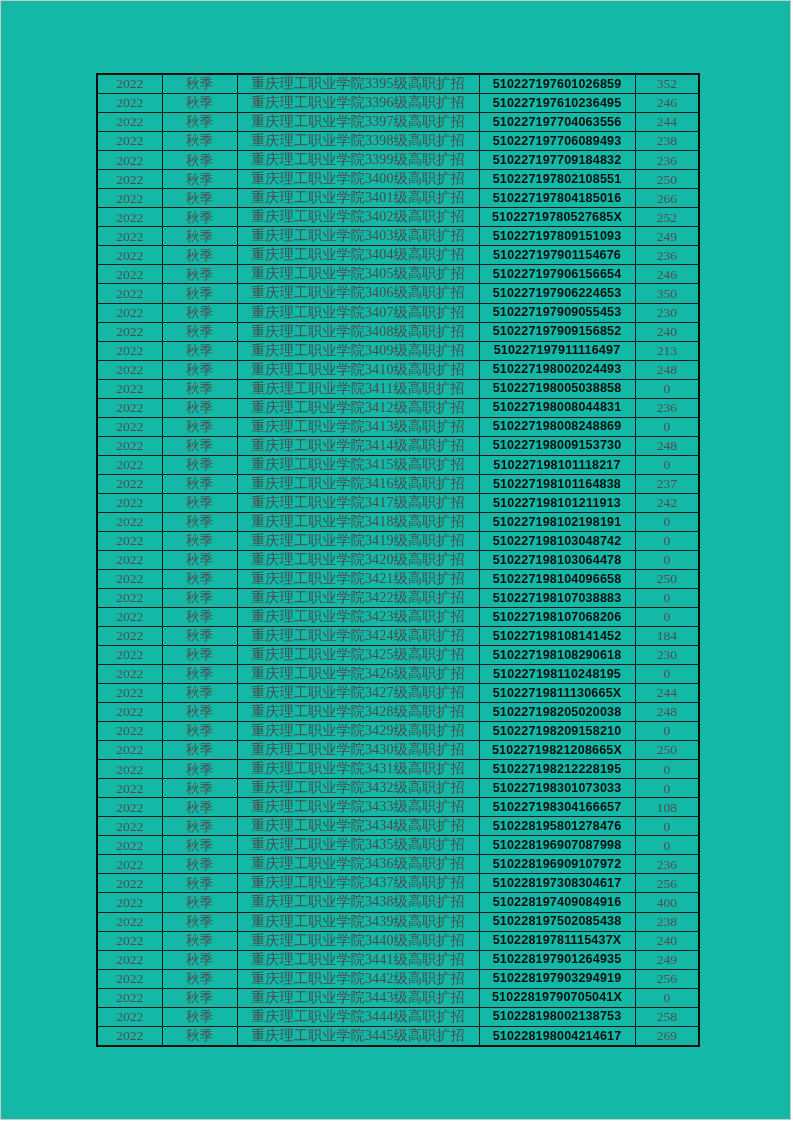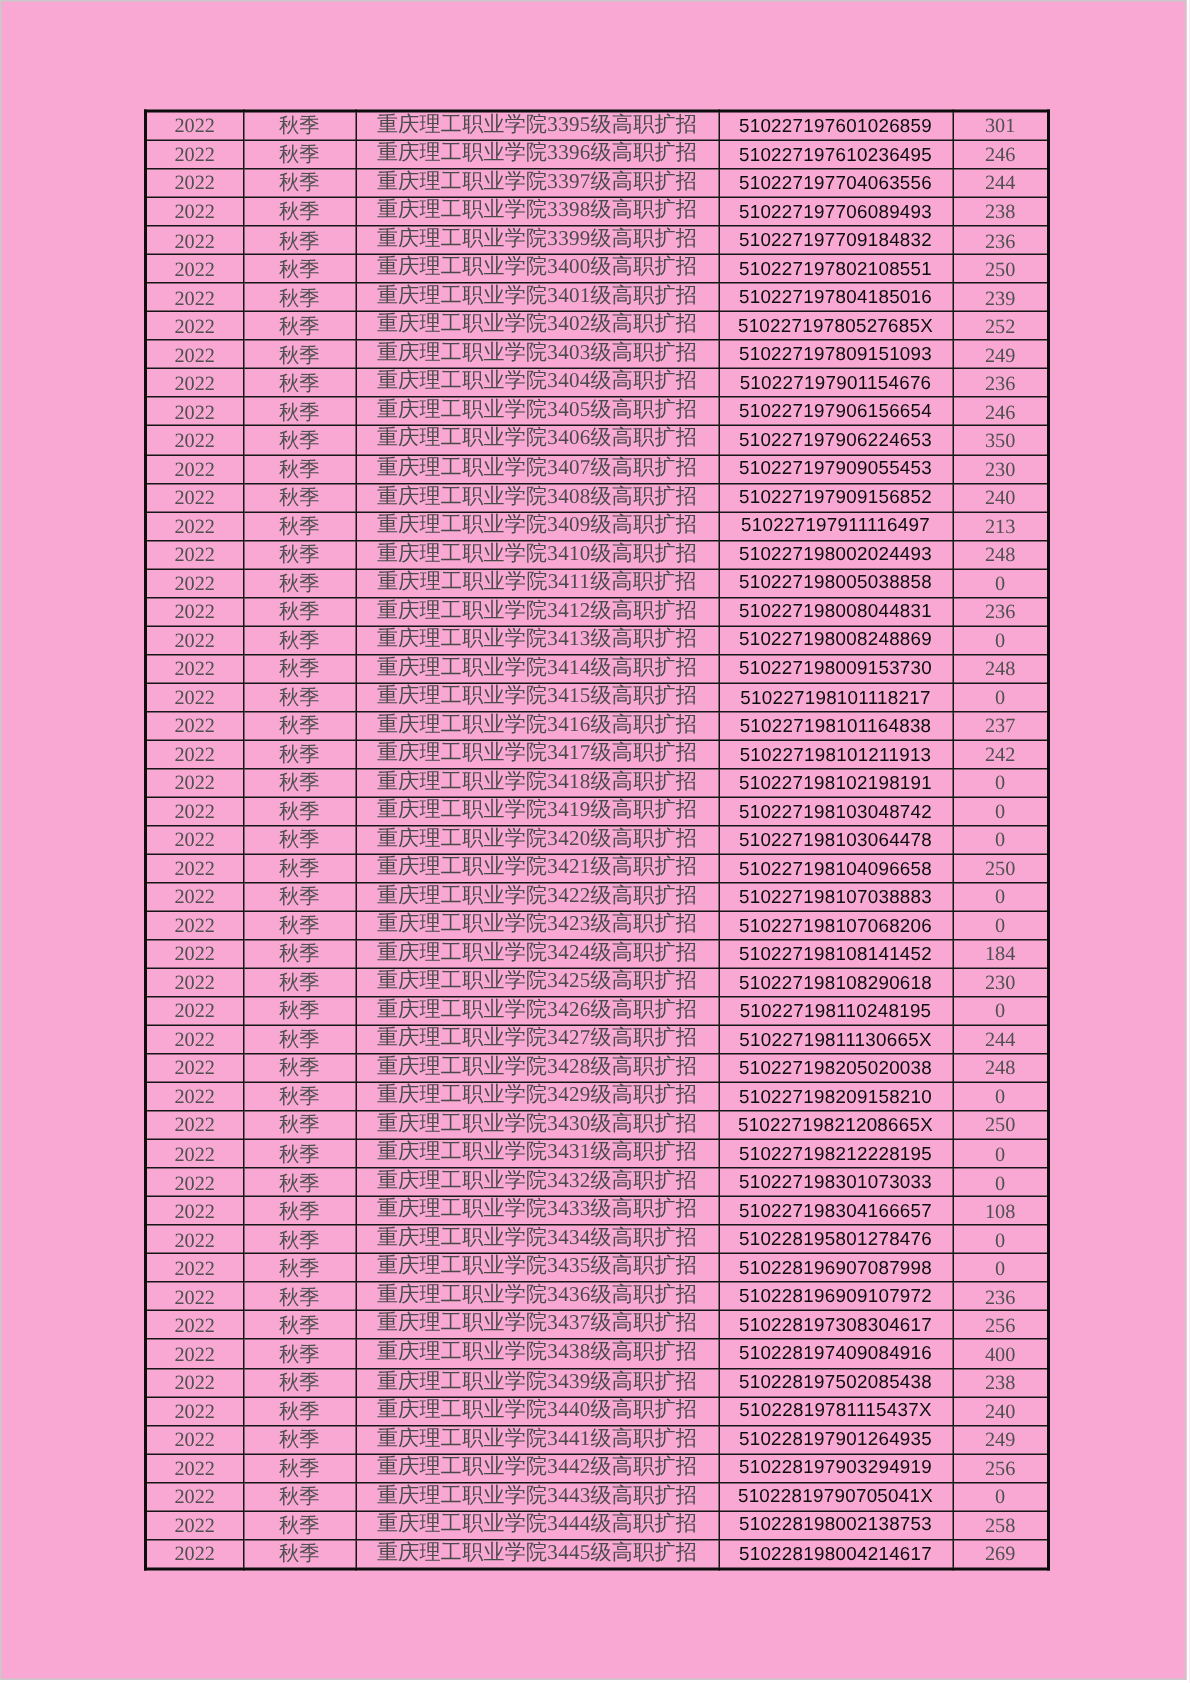--- a/index.html
+++ b/index.html
@@ -10,21 +10,21 @@
   body {
     width: 793px;
     height: 1122px;
     font-family: "Liberation Serif", "DejaVu Serif", serif;
     overflow: hidden;
   }
   .page {
     position: relative;
     width: 791px;
     height: 1120px;
-    background: #f9a8d4;
+    background: #14b8a6;
     border: 1px solid #c9c9c9;
     box-sizing: border-box;
   }
   table.results {
     position: absolute;
     left: 95px;
     top: 72px;
     width: 602px;
     height: 974px;
     border-collapse: collapse;
@@ -47,21 +47,21 @@
     font-size: 13.5px;
     color: #4f4f4f;
   }
   td.class_name {
     font-size: 14px;
     color: #4a4a4a;
     letter-spacing: 0.2px;
   }
   td.id_number {
     font-family: "Liberation Sans", "DejaVu Sans", sans-serif;
-    font-weight: normal;
+    font-weight: bold;
     font-size: 12.5px;
     color: #0d0d0d;
     letter-spacing: 0.2px;
   }
 </style>
 </head>
 <body>
 
 <div class="page">
   <table class="results">
@@ -71,21 +71,21 @@
       <col style="width:242px">
       <col style="width:156px">
       <col style="width:64px">
     </colgroup>
     <tbody>
         <tr>
           <td class="year">2022</td>
           <td class="season">秋季</td>
           <td class="class_name">重庆理工职业学院3395级高职扩招</td>
           <td class="id_number">510227197601026859</td>
-          <td class="score">301</td>
+          <td class="score">352</td>
         </tr>
         <tr>
           <td class="year">2022</td>
           <td class="season">秋季</td>
           <td class="class_name">重庆理工职业学院3396级高职扩招</td>
           <td class="id_number">510227197610236495</td>
           <td class="score">246</td>
         </tr>
         <tr>
           <td class="year">2022</td>
@@ -113,21 +113,21 @@
           <td class="season">秋季</td>
           <td class="class_name">重庆理工职业学院3400级高职扩招</td>
           <td class="id_number">510227197802108551</td>
           <td class="score">250</td>
         </tr>
         <tr>
           <td class="year">2022</td>
           <td class="season">秋季</td>
           <td class="class_name">重庆理工职业学院3401级高职扩招</td>
           <td class="id_number">510227197804185016</td>
-          <td class="score">239</td>
+          <td class="score">266</td>
         </tr>
         <tr>
           <td class="year">2022</td>
           <td class="season">秋季</td>
           <td class="class_name">重庆理工职业学院3402级高职扩招</td>
           <td class="id_number">51022719780527685X</td>
           <td class="score">252</td>
         </tr>
         <tr>
           <td class="year">2022</td>

